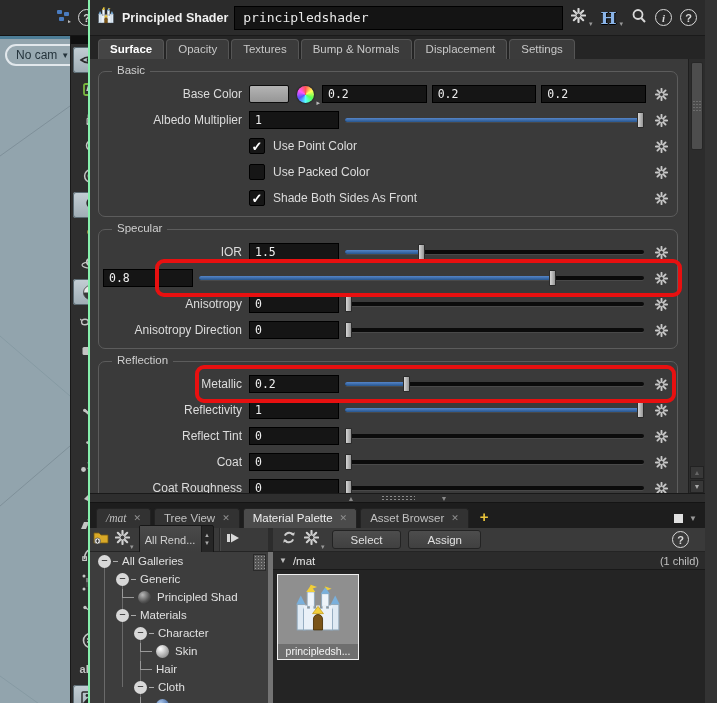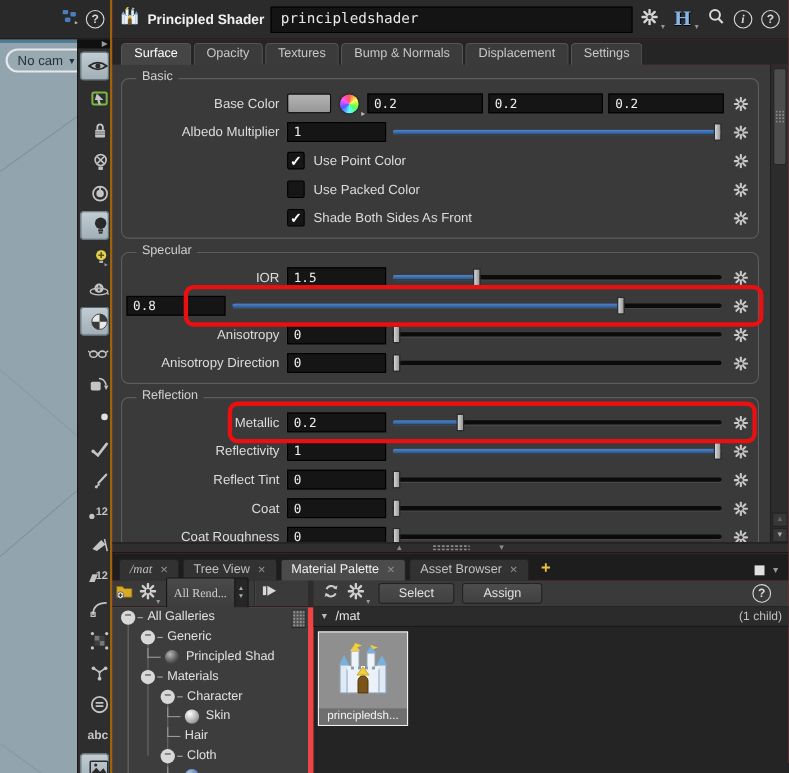--- a/index.html
+++ b/index.html
@@ -23,41 +23,41 @@
                   border-left:1px solid #191919; display:flex; flex-direction:column; align-items:center; }
   .lt-topstrip { width:100%; height:10px; background:#101010; display:flex; align-items:center;
                  justify-content:flex-end; padding-right:2px; color:#999; font-size:7px; }
   .tslot { width:26px; height:26px; margin-top:3px; display:flex; align-items:center; justify-content:flex-end;
            border-radius:3px; flex:none; }
   .tslot.sel { background:linear-gradient(#c3ced4,#9fadb5); box-shadow:inset 0 0 0 1px #5a6a72; }
   .tslot svg { display:block; }
   .tslot .txt { font-size:9px; color:#c4c4c4; font-weight:bold; }
 
   
-  .main { position:absolute; left:100px; top:0; width:617px; height:703px; background:#ef4444;
-          border-left:2px solid #a16207; }
+  .main { position:absolute; left:88px; top:0; width:617px; height:703px; background:#737373;
+          border-left:2px solid #86efac; }
 
   .titlebar { position:absolute; left:0; top:0; right:0; height:36px; background:#2b2b2b;
               display:flex; align-items:center; padding:0 6px; gap:6px; border-bottom:1px solid #1a1a1a; }
   .shader-title { font-size:12.5px; font-weight:bold; color:#f0f0f0; white-space:nowrap; }
   .node-field { flex:1; height:24px; background:#141414; border:1px solid #000; color:#e8e8e8;
                 font-family:"DejaVu Sans Mono", monospace; font-size:13px; display:flex; align-items:center;
                 padding:0 8px; }
   .tb-icons { display:flex; align-items:center; gap:8px; padding:0 2px; }
   .hlogo { font-family:"DejaVu Serif", serif; font-weight:bold; font-size:17px; color:#8ab4e8;
            text-shadow:0 1px 0 #000, 1px 0 0 #000; }
   .mini-dd { font-size:7px; color:#999; margin-left:-5px; align-self:flex-end; }
   .circ-ic { width:17px; height:17px; border:1.6px solid #d8d8d8; border-radius:50%; color:#d8d8d8;
              font-size:11px; font-weight:bold; display:flex; align-items:center; justify-content:center; }
 
   .param-tabs { position:absolute; left:0; top:36px; right:0; height:23px; background:#252525;
                 display:flex; align-items:flex-end; padding-left:8px; gap:2px; }
   .ptab { background:#3b3b3b; border:1px solid #555; border-bottom:none; border-radius:4px 4px 0 0;
           padding:3px 11px 4px; font-size:11.5px; color:#c8c8c8; white-space:nowrap; }
-  .ptab.active { background:#454545; color:#fff; font-weight:normal; }
+  .ptab.active { background:#454545; color:#fff; font-weight:bold; }
 
   .param-body { position:absolute; left:0; top:59px; width:600px; height:434px; background:#3a3a3a;
                 overflow:hidden; padding-top:2px; }
   .param-scrollbar { position:absolute; right:0; top:59px; width:17px; height:434px; background:#2c2c2c;
                      border-left:1px solid #1e1e1e; }
   .ps-thumb { position:absolute; left:2px; right:2px; top:3px; height:88px; background:#4d4d4d;
               border:1px solid #262626; border-radius:2px; }
   .grip-dots { position:absolute; left:50%; top:50%; width:9px; height:12px; transform:translate(-50%,-50%);
                background-image:radial-gradient(#8a8a8a 34%, transparent 36%); background-size:3px 3px; }
   .ps-btn { position:absolute; left:1px; right:1px; height:13px; background:#383838; border:1px solid #222;
@@ -120,21 +120,21 @@
   .tabbar-right { margin-left:auto; display:flex; align-items:center; gap:6px; padding:0 4px 5px; }
   .sq { width:9px; height:9px; background:#e0e0e0; }
   .tabbar-right .dd { font-size:8px; color:#999; }
 
   
   .toolbar-row { position:absolute; left:0; top:528px; right:0; height:24px; background:#3a3a3a;
                  border-bottom:1px solid #242424; display:flex; }
   .gal-toolbar { width:178px; flex:none; display:flex; align-items:center; gap:5px; padding:0 3px; }
   .tb-sep { width:2px; align-self:stretch; background:#2a2a2a; border-right:1px solid #4a4a4a; }
   .combo { display:flex; align-items:center; height:30px; background:#262626; border:1px solid #161616;
-           border-radius:2px;font-family:Liberation Serif, serif; }
+           border-radius:2px; }
   .combo-label { width:62px; font-size:11px; color:#cfcfcf; text-align:center;
                  background:linear-gradient(#4a4a4a,#3c3c3c); height:100%; display:flex; align-items:center;
                  justify-content:center; border-right:1px solid #1a1a1a; }
   .spinner { width:11px; display:flex; flex-direction:column; align-items:center; font-size:6px; color:#aaa;
              line-height:1.2; }
   .mat-toolbar { flex:1; display:flex; align-items:center; gap:7px; padding:0 16px 0 8px;
                  border-left:5px solid #2c2c2c; }
   .btn { height:19px; padding:0 18px; background:linear-gradient(#4d4d4d,#404040); border:1px solid #232323;
          border-radius:3px; font-size:11.5px; color:#e0e0e0; display:flex; align-items:center; }
   .help-right { margin-left:auto; }

